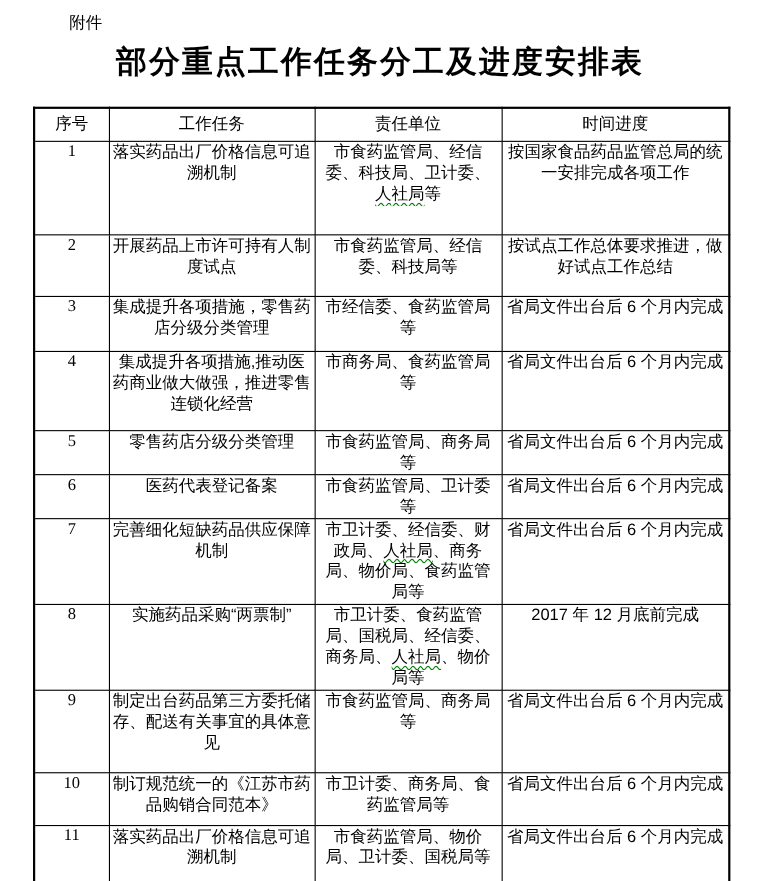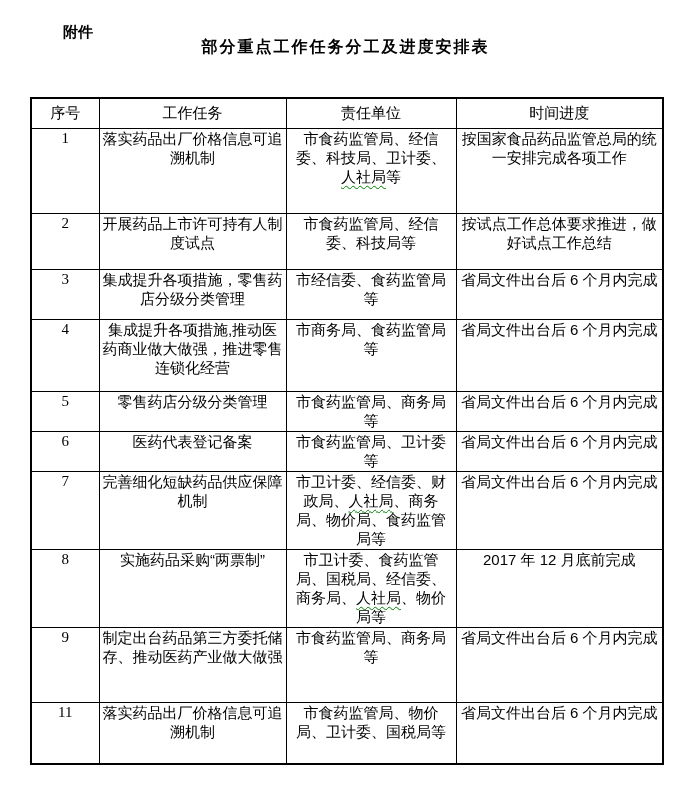--- a/index.html
+++ b/index.html
@@ -6,31 +6,31 @@
   body {
     width: 691px; height: 801px;
     background: #ffffff;
     color: #000000;
     font-family: "Liberation Sans", "DejaVu Sans", sans-serif;
     position: relative;
     overflow: hidden;
   }
   .attachment {
     position: absolute;
-    left: 63px; top: 23px;
+    left: 63px; top: 11px;
     font-size: 15px;
-    font-weight: 700;
+    font-weight: 400;
   }
   .doc-title {
     position: absolute;
     left: 0; top: 37px;
     width: 100%;
     margin: 0;
     text-align: center;
-    font-size: 16px;
+    font-size: 28px;
     font-weight: bold;
     letter-spacing: 2px;
     font-family: "Liberation Sans", "DejaVu Sans", sans-serif;
   }
   table.task-table {
     position: absolute;
     left: 30px; top: 97px;
     width: 632px;
     border-collapse: collapse;
     table-layout: fixed;
@@ -126,22 +126,28 @@
         <td class="c-time">省局文件出台后 6 个月内完成</td>
       </tr>
       <tr style="height: 77px;">
         <td class="c-seq">8</td>
         <td class="c-task">实施药品采购“两票制”</td>
         <td class="c-units"><span>市卫计委、食药监管局、国税局、经信委、商务局、</span><span class="wavy">人社局</span><span>、物价局等</span></td>
         <td class="c-time">2017 年 12 月底前完成</td>
       </tr>
       <tr style="height: 75px;">
         <td class="c-seq">9</td>
-        <td class="c-task">制定出台药品第三方委托储存、推动医药产业做大做强</td>
+        <td class="c-task">制定出台药品第三方委托储存、配送有关事宜的具体意见</td>
         <td class="c-units"><span>市食药监管局、商务局等</span></td>
+        <td class="c-time">省局文件出台后 6 个月内完成</td>
+      </tr>
+      <tr style="height: 48px;">
+        <td class="c-seq">10</td>
+        <td class="c-task">制订规范统一的《江苏市药品购销合同范本》</td>
+        <td class="c-units"><span>市卫计委、商务局、食药监管局等</span></td>
         <td class="c-time">省局文件出台后 6 个月内完成</td>
       </tr>
       <tr style="height: 62px;">
         <td class="c-seq">11</td>
         <td class="c-task">落实药品出厂价格信息可追溯机制</td>
         <td class="c-units"><span>市食药监管局、物价局、卫计委、国税局等</span></td>
         <td class="c-time">省局文件出台后 6 个月内完成</td>
       </tr>
     </tbody>
 </table>

